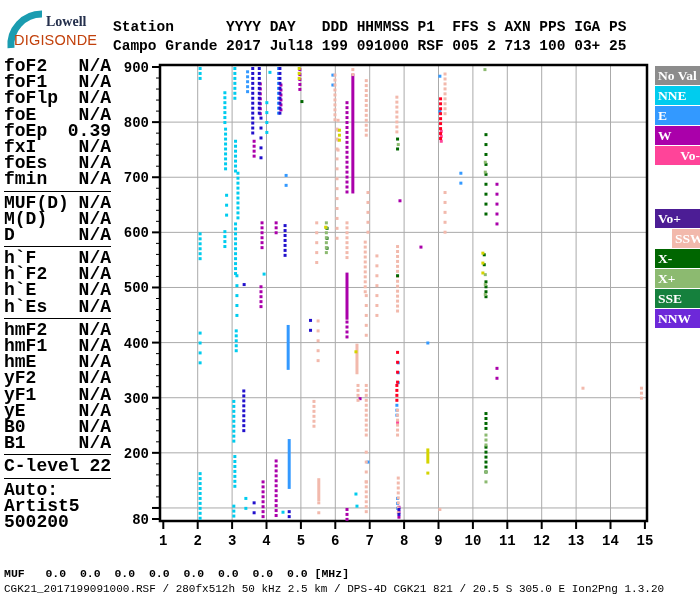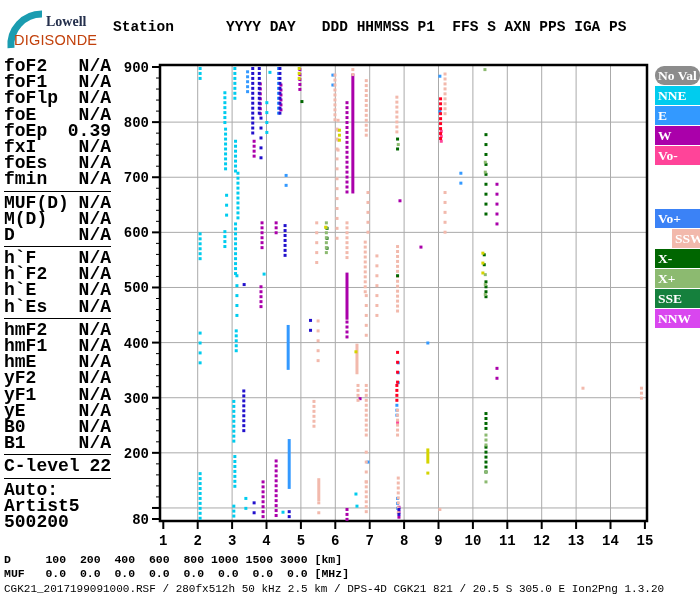--- a/index.html
+++ b/index.html
@@ -38,20 +38,21 @@
   <div class="logo">
     <svg width="46" height="46" style="position:absolute;left:0;top:0">
       <path d="M 36 6 A 31 31 0 0 0 5 40" fill="none" stroke="#1a9cb0" stroke-width="7"></path>
     </svg>
     <div class="logo-lowell">Lowell</div>
     <div class="logo-digisonde">DIGISONDE</div>
   </div>
 
   <div class="header">
     <div class="pre">Station      YYYY DAY   DDD HHMMSS P1  FFS S AXN PPS IGA PS</div>
+    <div class="pre">Campo Grande 2017 Jul18 199 091000 RSF 005 2 713 100 03+ 25</div>
   </div>
 
   <div class="sidebar" id="sidebar">
       <div class="srow">
         <span>foF2</span>
         <span>N/A</span>
       </div>
       <div class="srow">
         <span>foF1</span>
         <span>N/A</span>
@@ -834,30 +835,29 @@
       <rect x="283.576" y="253.85680000000002" width="3" height="3" fill="#2211cc"></rect>
       <rect x="287.704" y="510.1648" width="3" height="3" fill="#2211cc"></rect>
       <rect x="287.704" y="515.1256000000001" width="3" height="3" fill="#2211cc"></rect>
       <rect x="309.03200000000004" y="318.89840000000004" width="3" height="3" fill="#2211cc"></rect>
       <rect x="309.03200000000004" y="328.82" width="3" height="3" fill="#2211cc"></rect>
       <rect x="397.44" y="507.96000000000004" width="3" height="3" fill="#2211cc"></rect>
       <rect x="397.44" y="512.9208000000001" width="3" height="3" fill="#2211cc"></rect>
     </svg>
 
   <div class="legend" id="legend">
-      <div class="legend-item" style="background: rgb(140, 140, 140); border-radius: 9px;">No Val</div>
+      <div class="legend-item" style="background: rgb(140, 140, 140);">No Val</div>
       <div class="legend-item" style="background: rgb(0, 204, 238);">NNE</div>
       <div class="legend-item" style="background: rgb(51, 153, 255);">E</div>
       <div class="legend-item" style="background: rgb(170, 0, 170);">W</div>
-      <div class="legend-item" style="background: rgb(255, 68, 153);">Vo-</div>
-      <div class="legend-item" style="background: #3b82f6; margin-top: 44px;">Vo+</div>
+      <div class="legend-item" style="background: rgb(255, 68, 153); text-align: right;">Vo-</div>
+      <div class="legend-item" style="background: #4c1d95; margin-top: 44px;">Vo+</div>
       <div class="legend-item" style="background: rgb(242, 185, 172); margin-left: 17px;">SSW</div>
       <div class="legend-item" style="background: rgb(0, 102, 0);">X-</div>
       <div class="legend-item" style="background: rgb(140, 186, 112);">X+</div>
       <div class="legend-item" style="background: #15803d;">SSE</div>
-      <div class="legend-item" style="background: #d946ef;">NNW</div>
+      <div class="legend-item" style="background: #6d28d9;">NNW</div>
     </div>
 
-  <div class="footer-d pre" style="top:553px">D     100  200  400  600  800 1000 1500 3000 [km]</div>
   <div class="footer-muf pre" style="top:567px">MUF   0.0  0.0  0.0  0.0  0.0  0.0  0.0  0.0 [MHz]</div>
   <div class="footer-status pre" style="top:583px">CGK21_2017199091000.RSF / 280fx512h 50 kHz 2.5 km / DPS-4D CGK21 821 / 20.5 S 305.0 E Ion2Png 1.3.20</div>
 
 </div>
 
 </body></html>

